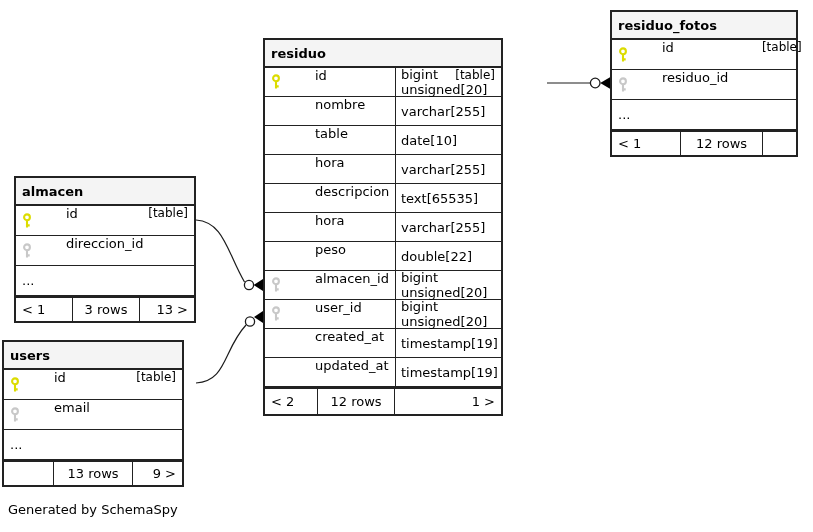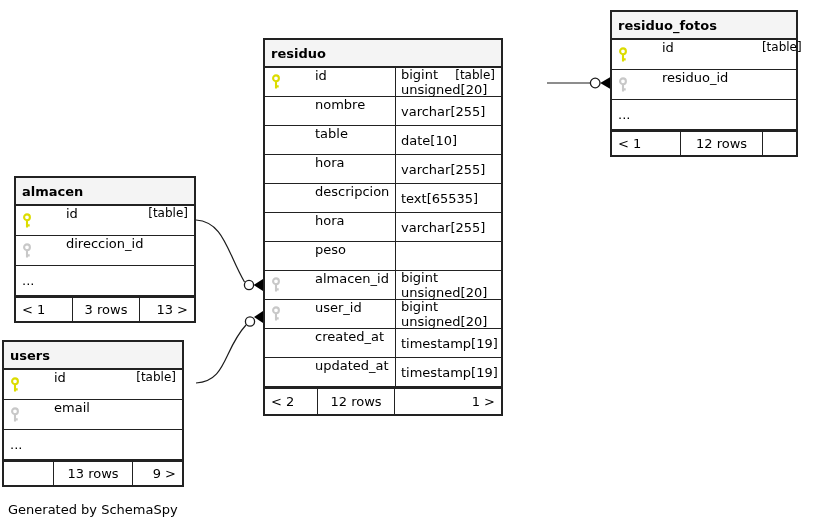--- a/index.html
+++ b/index.html
@@ -110,20 +110,21 @@
             <span class="kicon"></span>
             <span>hora</span>
           </span>
           <span class="typecell">varchar[255]</span>
         </div>
         <div class="trow">
           <span class="namecell">
             <span class="kicon"></span>
             <span>peso</span>
           </span>
+          <span class="typecell">double[22]</span>
         </div>
         <div class="trow">
           <span class="namecell">
             <span class="kicon">
               <svg width="12" height="16" viewBox="0 0 12 16">
                 <circle cx="6" cy="4.3" r="2.9" fill="none" stroke="#c8c8c8" stroke-width="2.1"></circle>
                 <path d="M6 7.2 L6 14.6 M6 12.4 L8.7 12.4" stroke="#c8c8c8" stroke-width="2.1" fill="none"></path>
               </svg>
             </span>
             <span>almacen_id</span>

